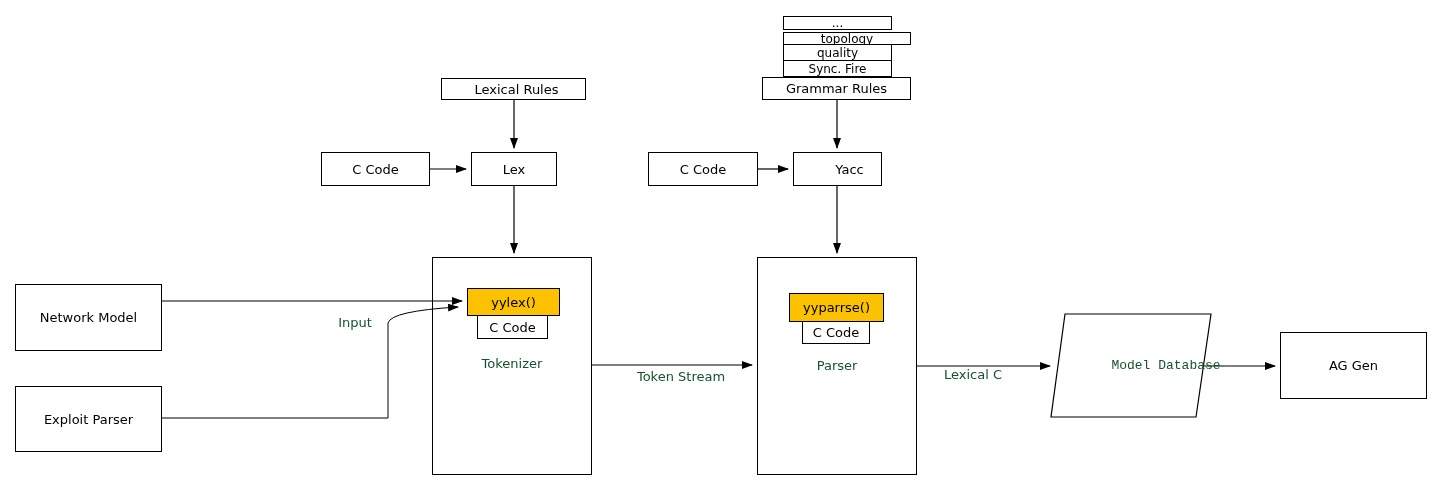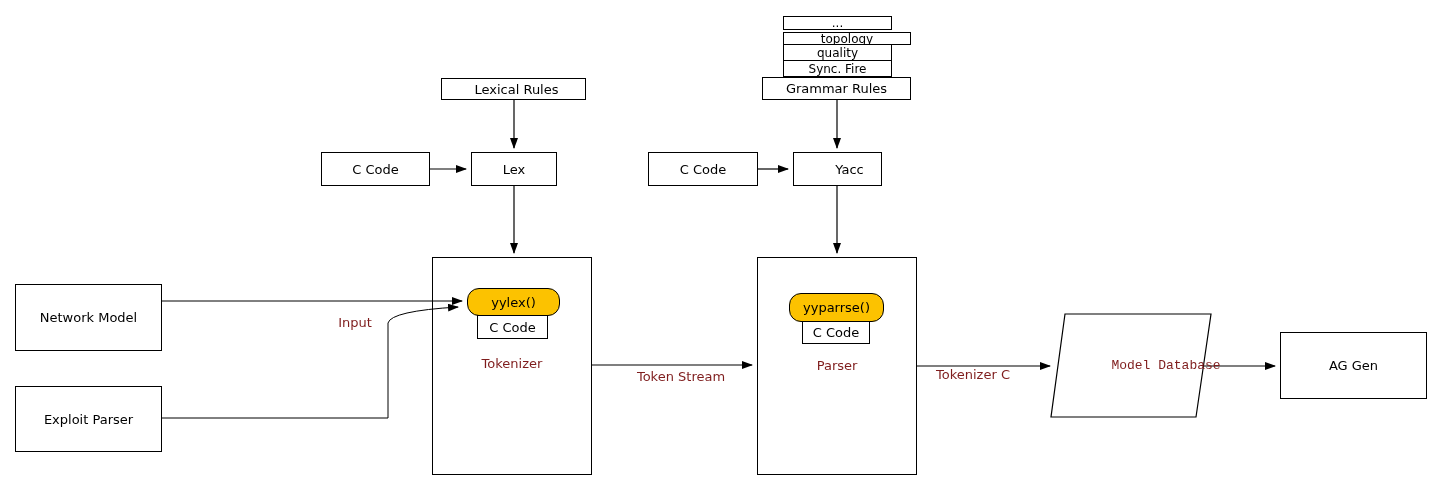--- a/index.html
+++ b/index.html
@@ -34,26 +34,25 @@
     color: #000000;
     z-index: 2;
     white-space: nowrap;
   }
   .node.container-box {
     background: transparent;
     z-index: 1;
   }
   .node.highlight {
     background: #FCC200;
-    border-radius: 12px;
   }
   .floating-label {
     position: absolute;
     font-size: 13px;
-    color: #7f1d1d;
+    color: #14532d;
     text-align: center;
     z-index: 2;
     white-space: nowrap;
   }
   .stack-cell {
     font-size: 12px;
   }
   .stack-cell.dots {
     font-size: 12px;
     line-height: 6px;
@@ -120,15 +119,15 @@
   <div class="node highlight" style="left:789px; top:293px; width:95px; height:29px;">yyparrse()</div>
   <div class="node" style="left:802px; top:321px; width:68px; height:23px;">C Code</div>
   <div class="floating-label" style="left:757px; top:358px; width:160px;">Parser</div>
 
   <div class="floating-label" style="left:1091px; top:358px; width:150px;font-family:Liberation Mono, monospace;">Model Database</div>
 
   <div class="node" style="left:1280px; top:332px; width:147px; height:67px;">AG Gen</div>
 
   <div class="floating-label" style="left:330px; top:315px; width:50px;">Input</div>
   <div class="floating-label" style="left:631px; top:369px; width:100px;">Token Stream</div>
-  <div class="floating-label" style="left:935px; top:367px; width:76px;">Tokenizer C</div>
+  <div class="floating-label" style="left:935px; top:367px; width:76px;">Lexical C</div>
 
 </div>
 
 </body></html>

